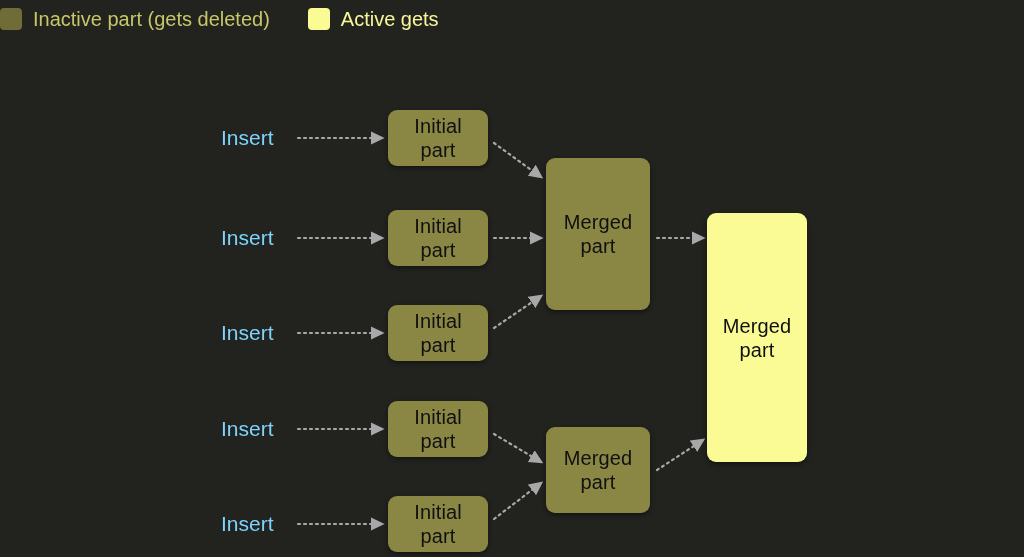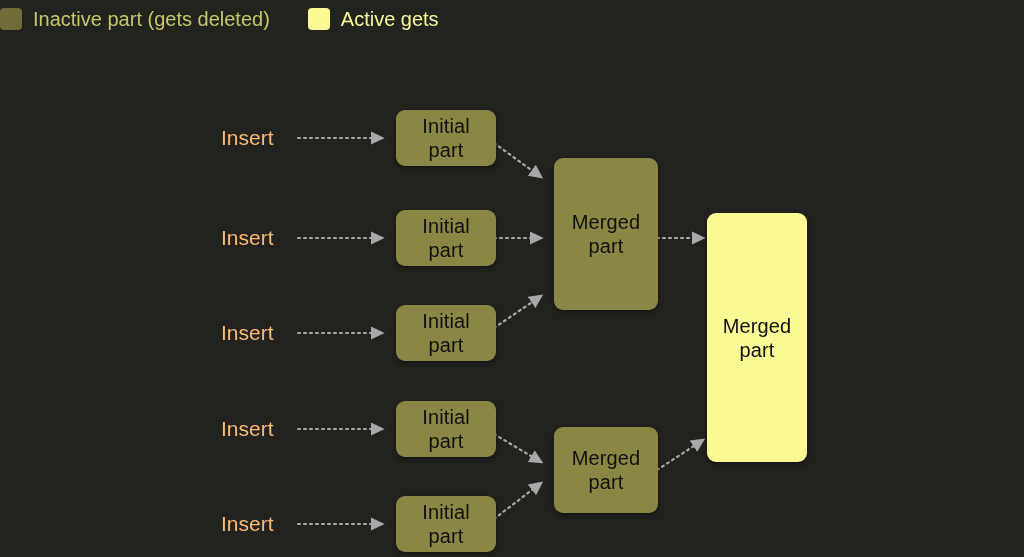--- a/index.html
+++ b/index.html
@@ -56,27 +56,27 @@
     justify-content: center;
     text-align: center;
     border-radius: 9px;
     color: #101010;
     font-size: 20px;
     line-height: 24px;
     letter-spacing: 0.1px;
     box-shadow: 0 2px 5px rgba(0,0,0,0.45);
     white-space: pre-line;
   }
-  .node.inactive { background: #8a8745; margin-left: 8px; }
+  .node.inactive { background: #8a8745; }
   .node.active   { background: #fbfb96; }
 
   
   .insert-label {
     position: absolute;
-    color: #fdba74;
+    color: #7dd3fc;
     font-size: 21px;
     line-height: 24px;
     white-space: nowrap;
   }
 
   
   #arrows {
     position: absolute;
     left: 0;
     top: 0;

